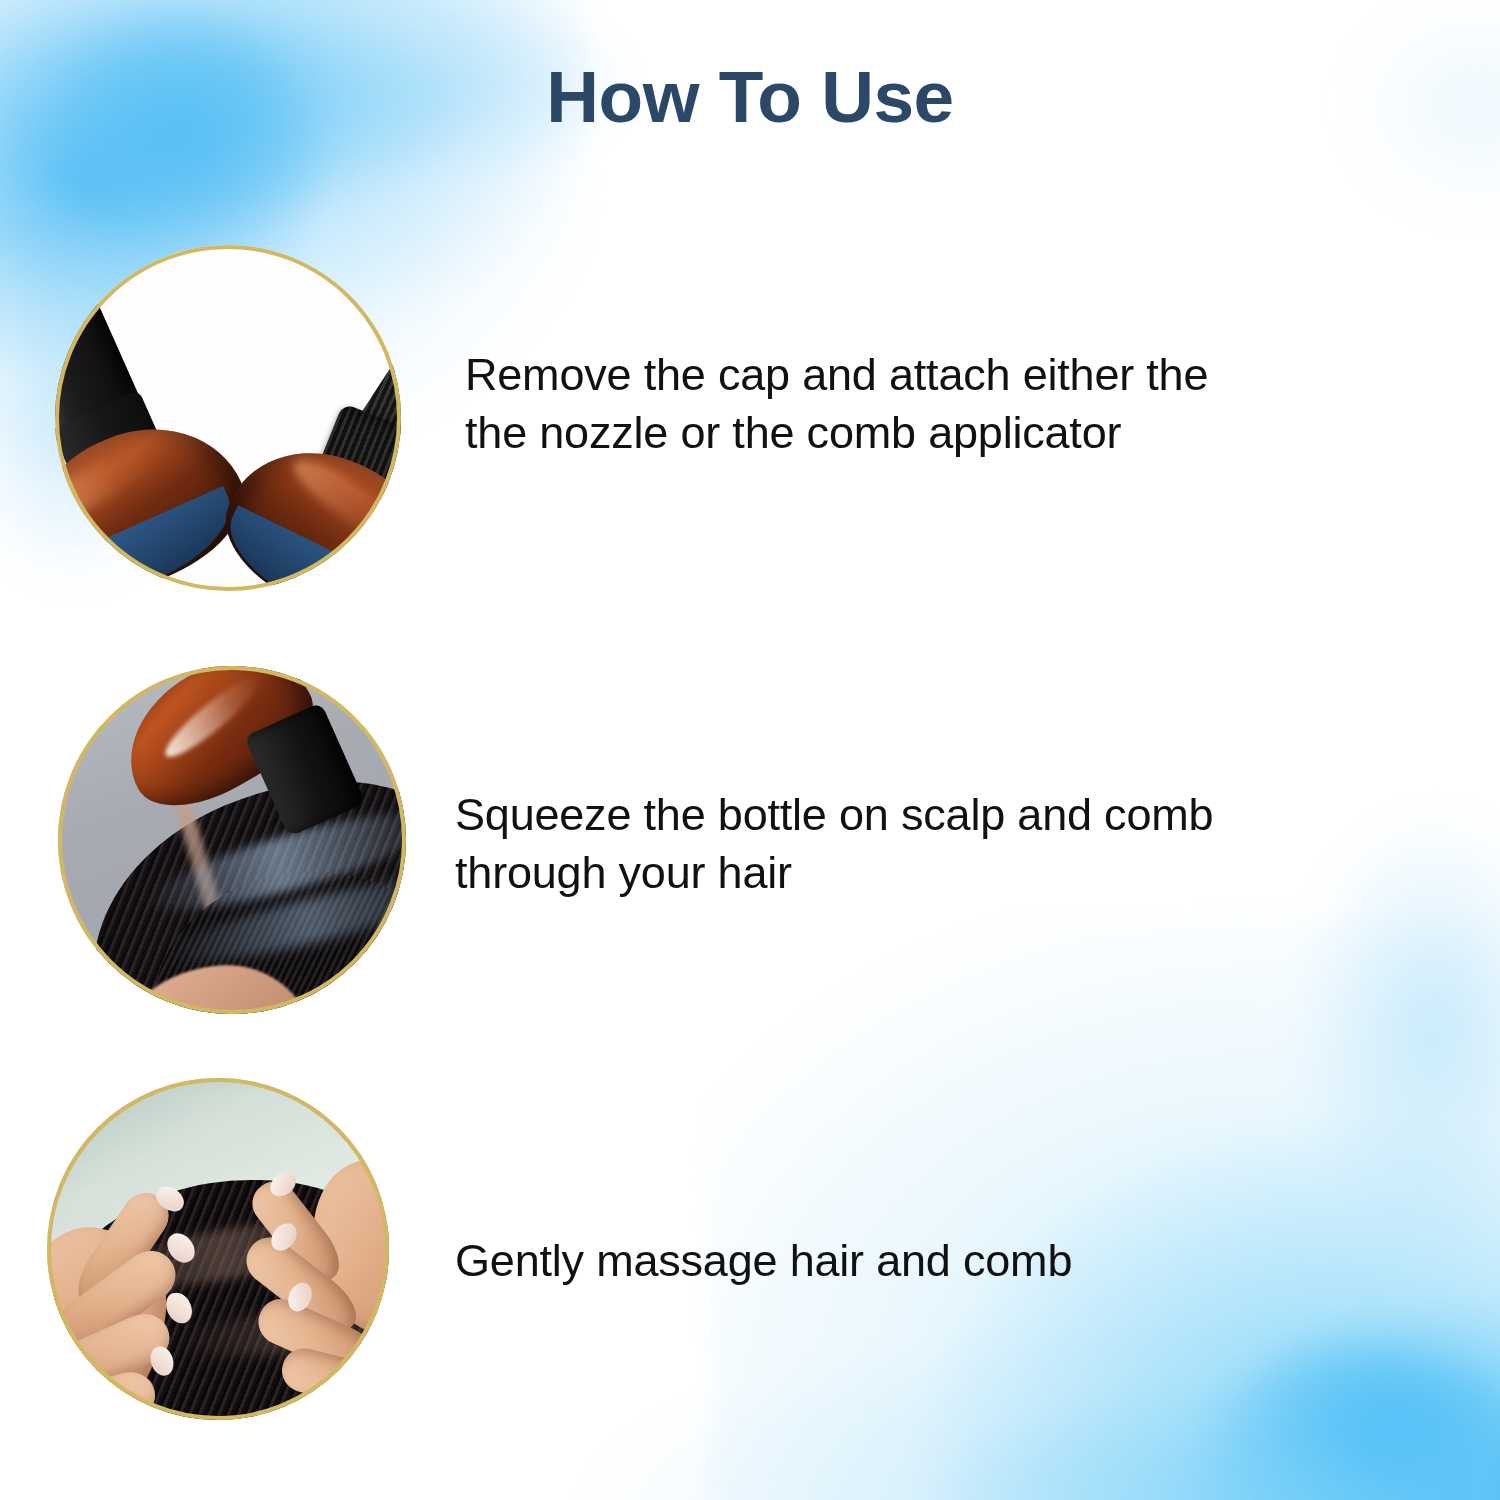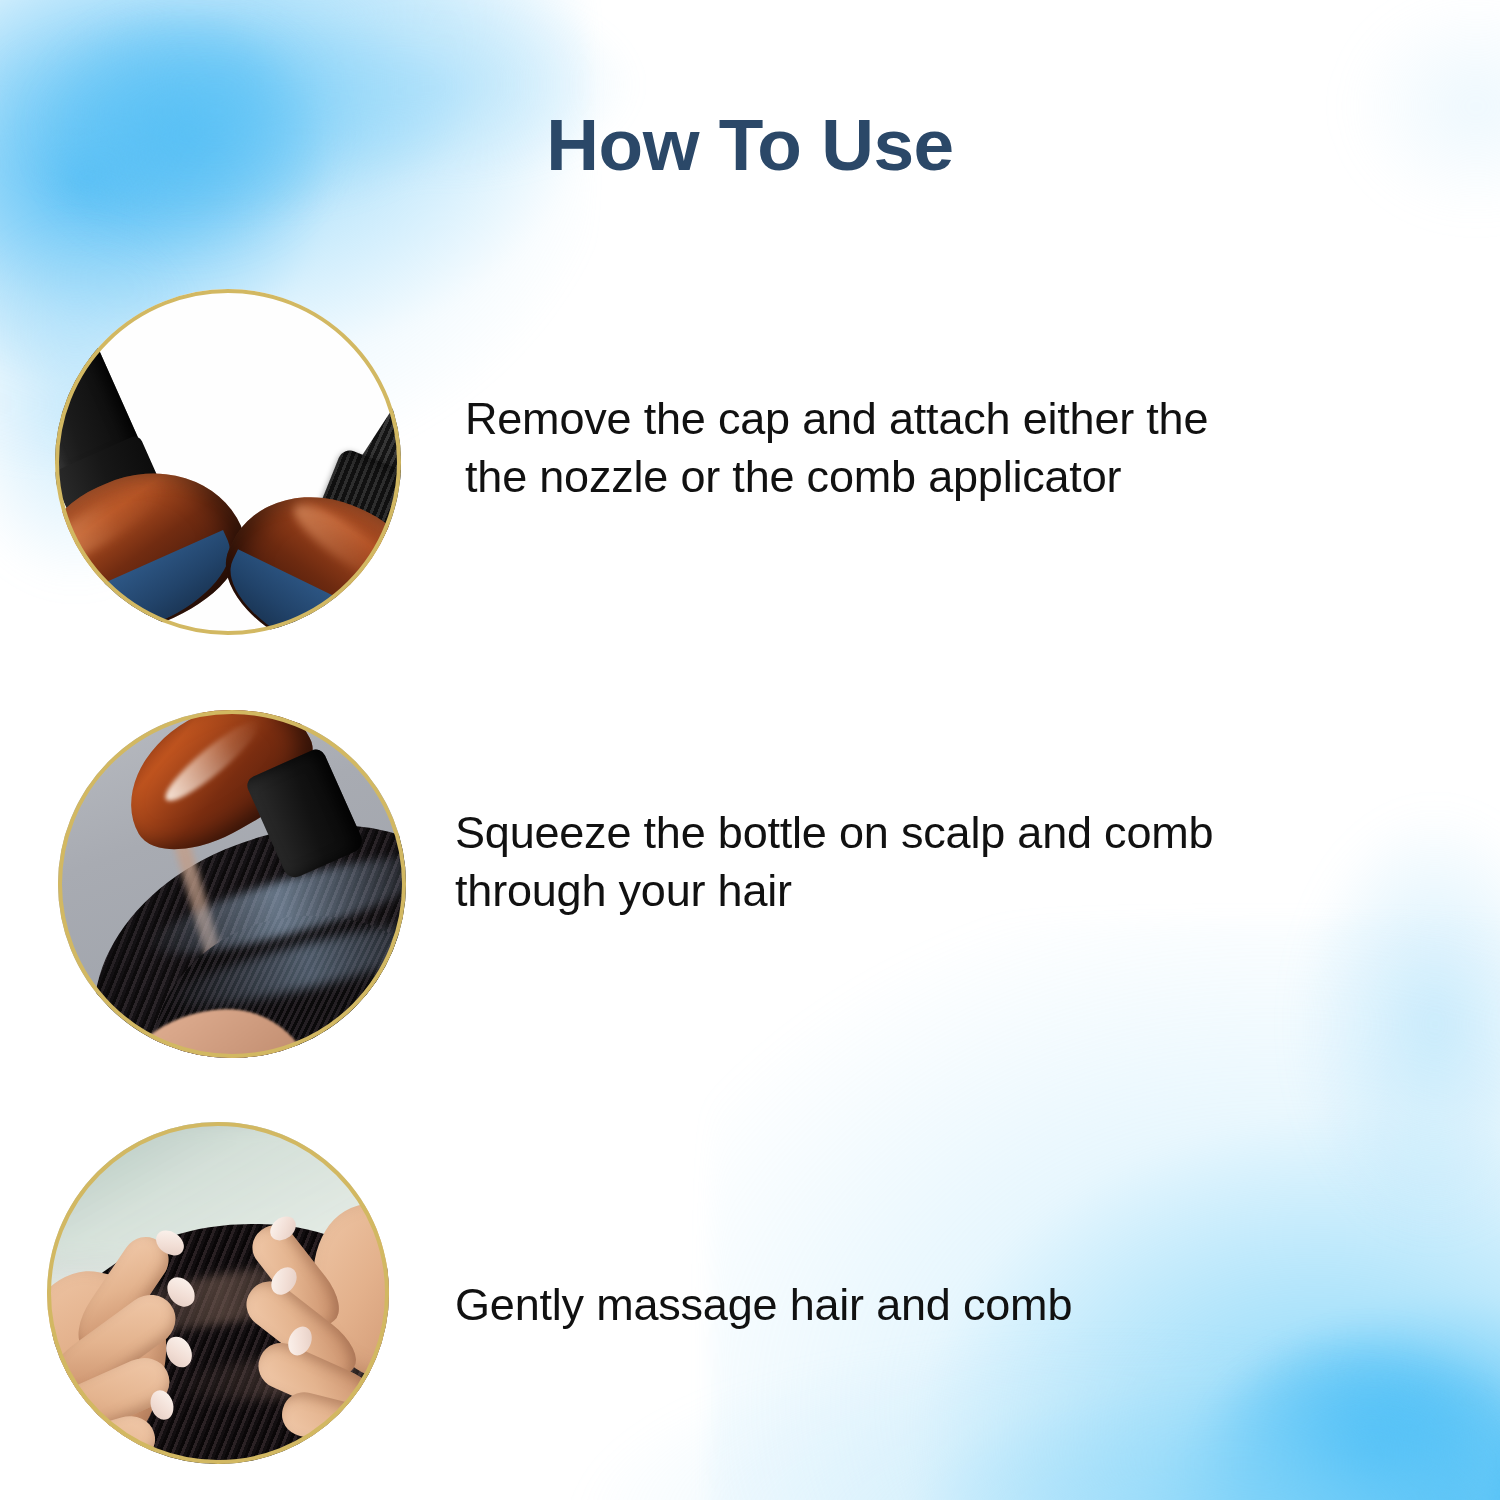--- a/index.html
+++ b/index.html
@@ -100,29 +100,27 @@
     position:absolute;
     left:0; right:0;
     top:55px;
     text-align:center;
     font-size:73px;
     font-weight:bold;
     letter-spacing:-0.5px;
     color:#2b4868;
     z-index:5;
     font-family:"Liberation Sans", sans-serif;
-    margin-top:48px;
   }
 
   
   .steps {
     position:absolute;
     inset:0;
     z-index:4;
-    margin-top:44px;
   }
   .step {
     position:absolute;
   }
 
   .thumb-wrap {
     position:absolute;
     border-radius:50%;
   }
   .thumb {
@@ -395,21 +393,21 @@
     box-shadow:inset -5px -3px 12px rgba(140,92,64,0.45);
   }
   .nail {
     position:absolute;
     border-radius:52%;
     background:linear-gradient(150deg,#fdf6f1,#f1ddd4 60%, #e2cbc1);
   }
 
   
   .t1 { left:465px; top:346px; width:930px; }
-  .t2 { left:455px; top:760px; width:930px; }
+  .t2 { left:455px; top:786px; width:930px; }
   .t3 { left:455px; top:1232px; width:930px; }
 
   .c1 { left:55px;  top:245px;  width:346px; height:346px; }
   .c2 { left:58px;  top:666px;  width:348px; height:348px; }
   .c3 { left:47px;  top:1078px; width:342px; height:342px; }
 </style>
 </head>
 <body>
 
 <div class="bg-layer">

